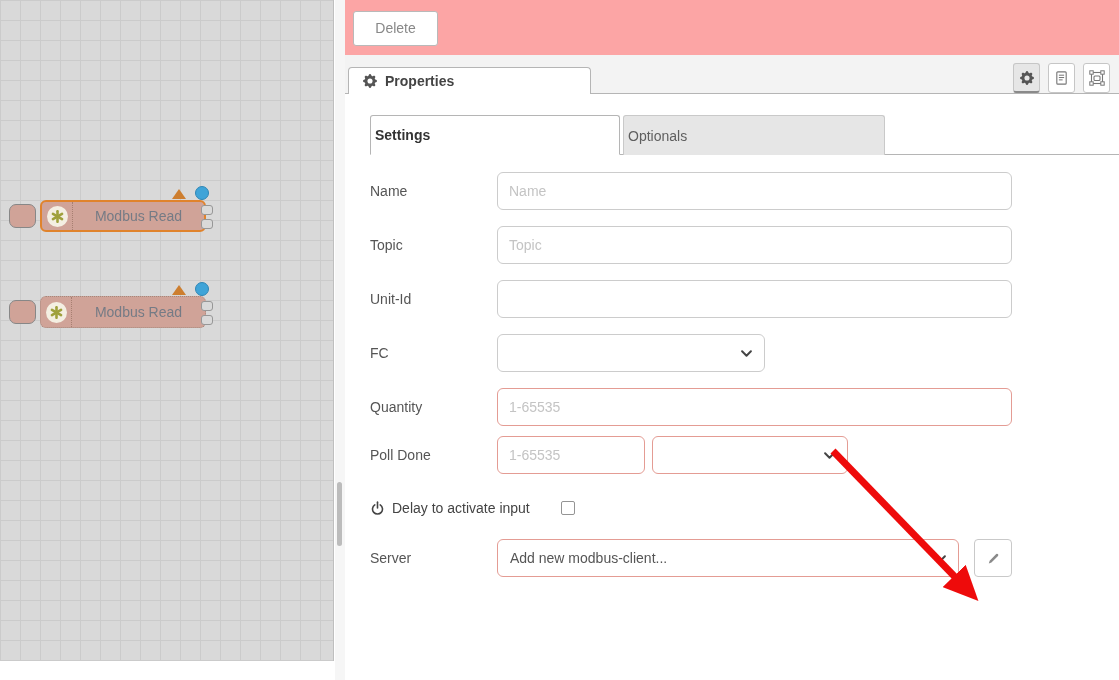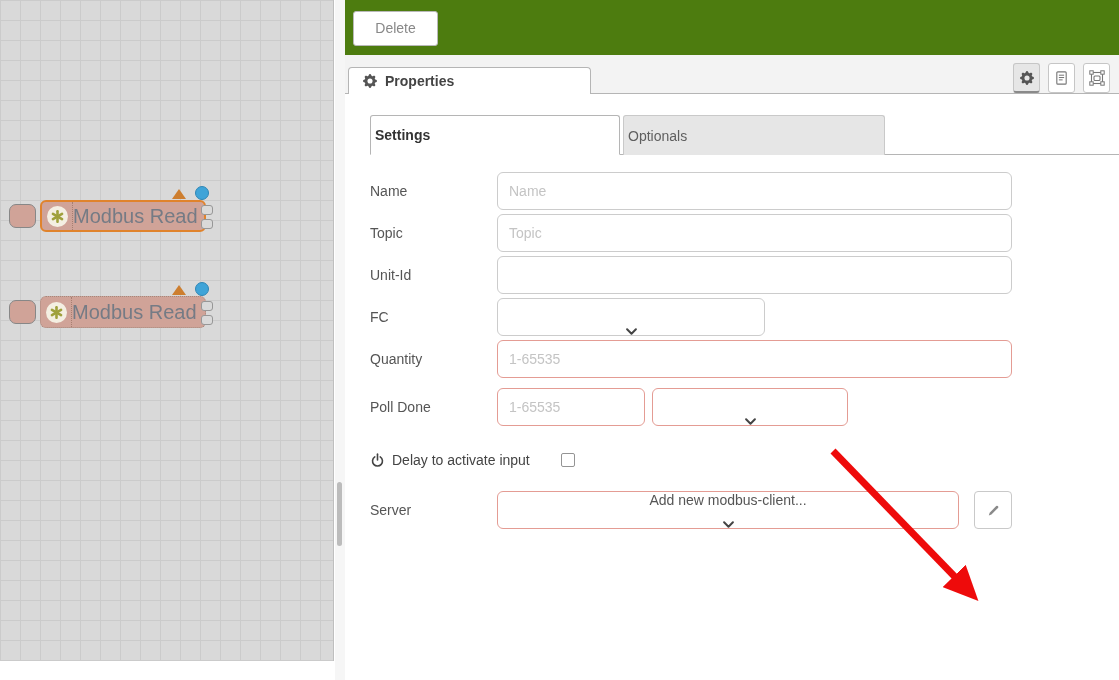--- a/index.html
+++ b/index.html
@@ -29,21 +29,21 @@
   .node-plain   .node-body { border:1px dotted #a5887c; }
   .node-icon-sec {
     width:31px; align-self:stretch; flex-shrink:0;
     border-right:1px dotted rgba(92,60,40,0.35);
     display:flex; align-items:center; justify-content:center;
   }
   .icon-circle {
     width:21px; height:21px; border-radius:50%; background:#f4efe2;
     display:flex; align-items:center; justify-content:center;
   }
-  .node-label { flex:1; font-size:20px; color:#757b85; }
+  .node-label { flex:1; text-align:center; font-size:14px; color:#757b85; }
   .port {
     position:absolute; left:192px; width:12px; height:10px;
     background:#d9d9d9; border:1px solid #979797; border-radius:3px;
   }
   .port.p1 { top:5px; } .port.p2 { top:19px; }
   .badge-tri {
     position:absolute; left:163px; top:-11px; width:0; height:0;
     border-left:7px solid transparent; border-right:7px solid transparent;
     border-bottom:10px solid #cd7e2f;
   }
@@ -52,21 +52,21 @@
     border-radius:50%; background:#3fa4d8; border:1px solid #2f86b5;
   }
 
   
   .gutter { position:absolute; left:335px; top:0; width:10px; height:680px; background:#f6f6f6; }
   .scroll-thumb { position:absolute; left:2px; top:482px; width:5px; height:64px; background:#bcbcbc; border-radius:3px; }
 
   
   .tray { position:absolute; left:345px; top:0; width:774px; height:680px; background:#fff; }
 
-  .tray-toolbar { position:absolute; left:0; top:0; right:0; height:62px; background:#4d7c0f; border-bottom:1px solid #dcdcdc; }
+  .tray-toolbar { position:absolute; left:0; top:0; right:0; height:62px; background:#fca5a5; border-bottom:1px solid #dcdcdc; }
   .btn {
     position:absolute; top:11px; height:35px; background:#fff;
     border:1px solid #b9b9b9; border-radius:3px;
     font-size:14px; color:#888; text-align:center; line-height:33px; cursor:pointer;
     font-family:inherit;
   }
   .btn-delete { left:8px;  width:85px; }
   .btn-cancel { right:109px; width:90px; color:#777; }
   .btn-done   { right:6px;  width:90px; background:#AD1625; border-color:#AD1625; color:#fff; }
 
@@ -93,32 +93,32 @@
   }
   .edit-tab.active {
     left:0; width:250px; background:#fff; border:1px solid #b5b5b5; border-bottom:1px solid #fff;
     font-weight:bold; color:#333;
   }
   .edit-tab.inactive {
     left:253px; width:262px; background:#e6e6e6; border:1px solid #c9c9c9; border-bottom:none; color:#5f5f5f;
   }
 
   .rows { margin-top:17px; }
-  .row { display:flex; align-items:center; margin-bottom:4px; }
+  .row { display:flex; align-items:center; margin-bottom:16px; }
   .flabel { width:127px; flex-shrink:0; font-size:14px; color:#555; }
   .tinput {
     width:515px; height:38px; border:1px solid #ccc; border-radius:6px;
     padding:0 11px; font-size:14px; color:#333; font-family:inherit; background:#fff; outline:none;
   }
   .tinput::placeholder { color:#c4c4c4; }
   .invalid { border-color:#e49c94 !important; }
   .fake-select {
     height:38px; border:1px solid #ccc; border-radius:6px; background:#fff;
     display:flex; align-items:center; justify-content:space-between;
-    padding:0 12px; font-size:14px; color:#555; cursor:pointer;flex-direction:column;
+    padding:0 12px; font-size:14px; color:#555; cursor:pointer;
   }
   .sel-fc { width:268px; }
   .in-poll { width:148px; }
   .sel-poll { width:196px; margin-left:7px; }
   .sel-server { width:462px; }
   .row-quantity { margin-bottom:10px; }
   .row-poll { margin-bottom:14px; }
   .row-delay { margin-bottom:18px; height:26px;margin-top:21px; }
   .delay-label { display:flex; align-items:center; gap:7px; font-size:14px; color:#444; }
   .delay-check {

